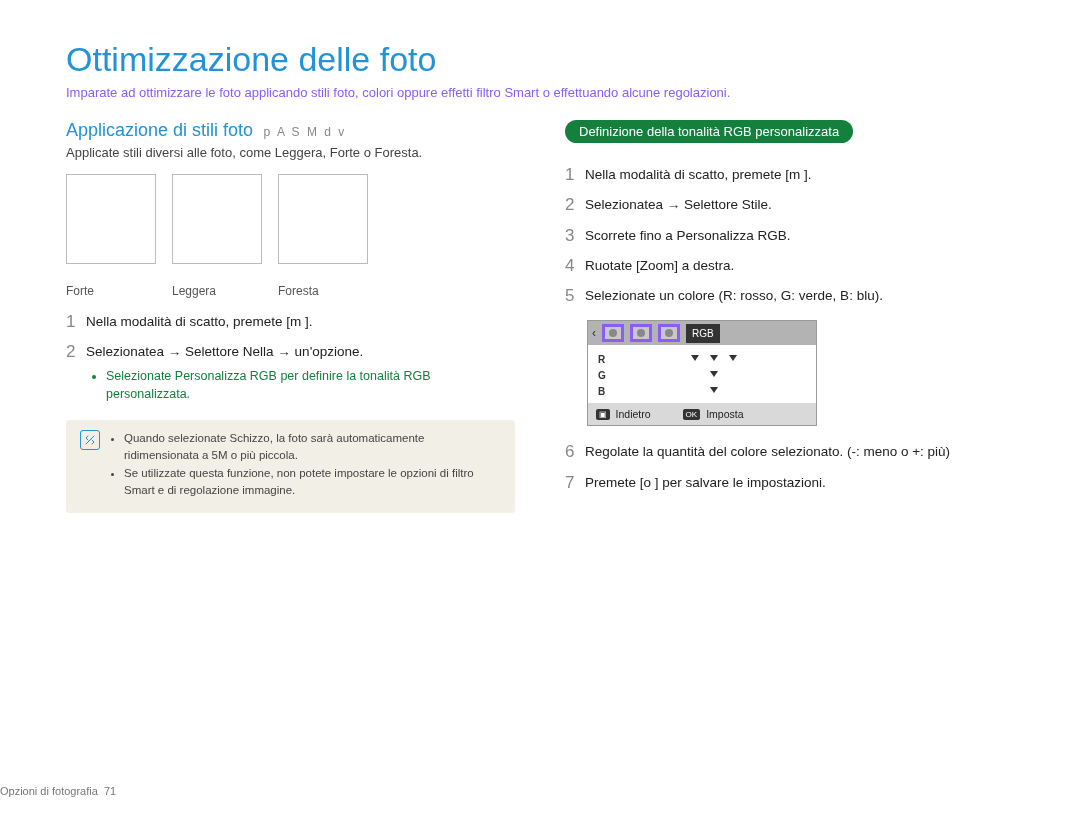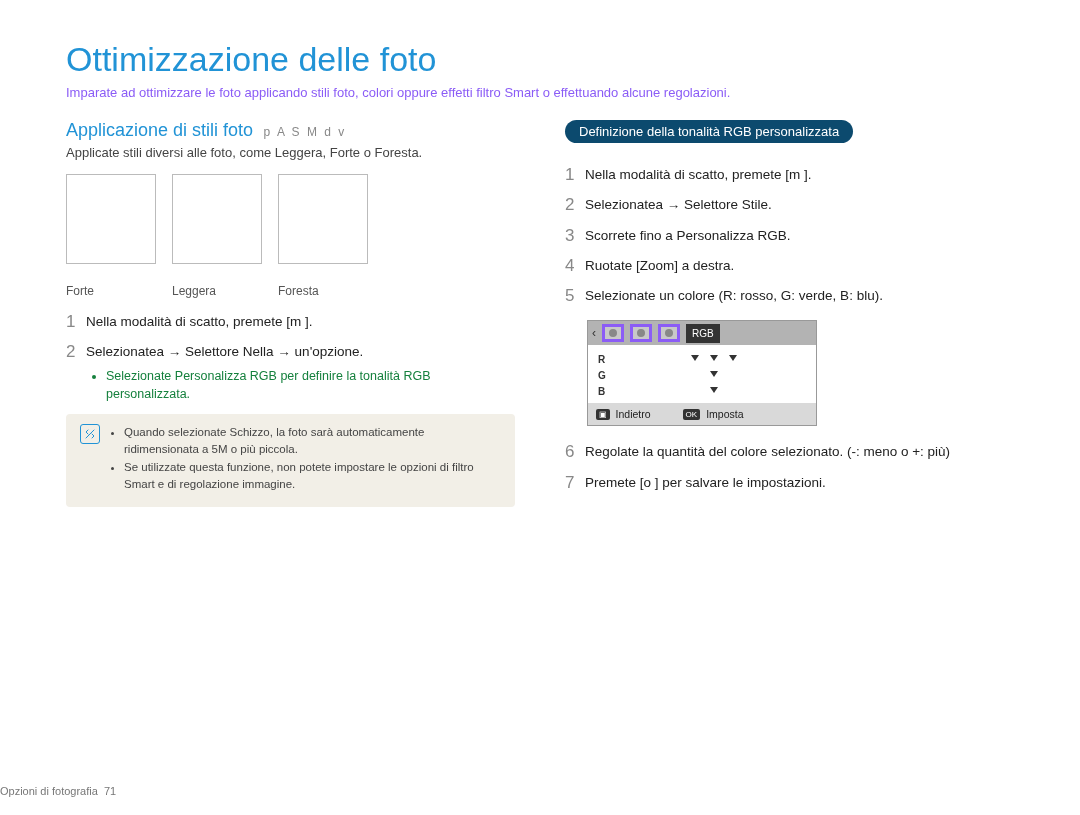--- a/index.html
+++ b/index.html
@@ -43,33 +43,33 @@
   ol.steps .body { line-height: 1.5; font-size: 13.5px; }
   ol.steps .sub { list-style: disc; margin-left: 20px; font-size: 12.5px; color: #15803d; }
   ol.steps .sub li { margin-top: 4px; }
 
   .note-box {
     background: #f2efe7;
     border-radius: 4px;
     padding: 10px 14px 14px 14px;
     display: flex;
     gap: 10px;
-    margin-top: 10px;
+    margin-top: 16px;
   }
   .note-icon {
     width: 20px; height: 20px; border: 1.5px solid #2193d6; border-radius: 3px;
     display: flex; align-items: center; justify-content: center;
     flex-shrink: 0;
   }
   .note-icon svg { width: 12px; height: 12px; }
   .note-list { font-size: 11.5px; color: #444; list-style: disc; margin-left: 14px; line-height: 1.5; }
 
   .pill {
     display: inline-block;
-    background: #0c4a6e;
+    background: #15803d;
     color: #fff;
     font-size: 13px;
     padding: 4px 14px;
     border-radius: 12px;
     margin-bottom: 8px;
   }
 
   .rgb-panel {
     width: 230px;
     border: 1px solid #999;

